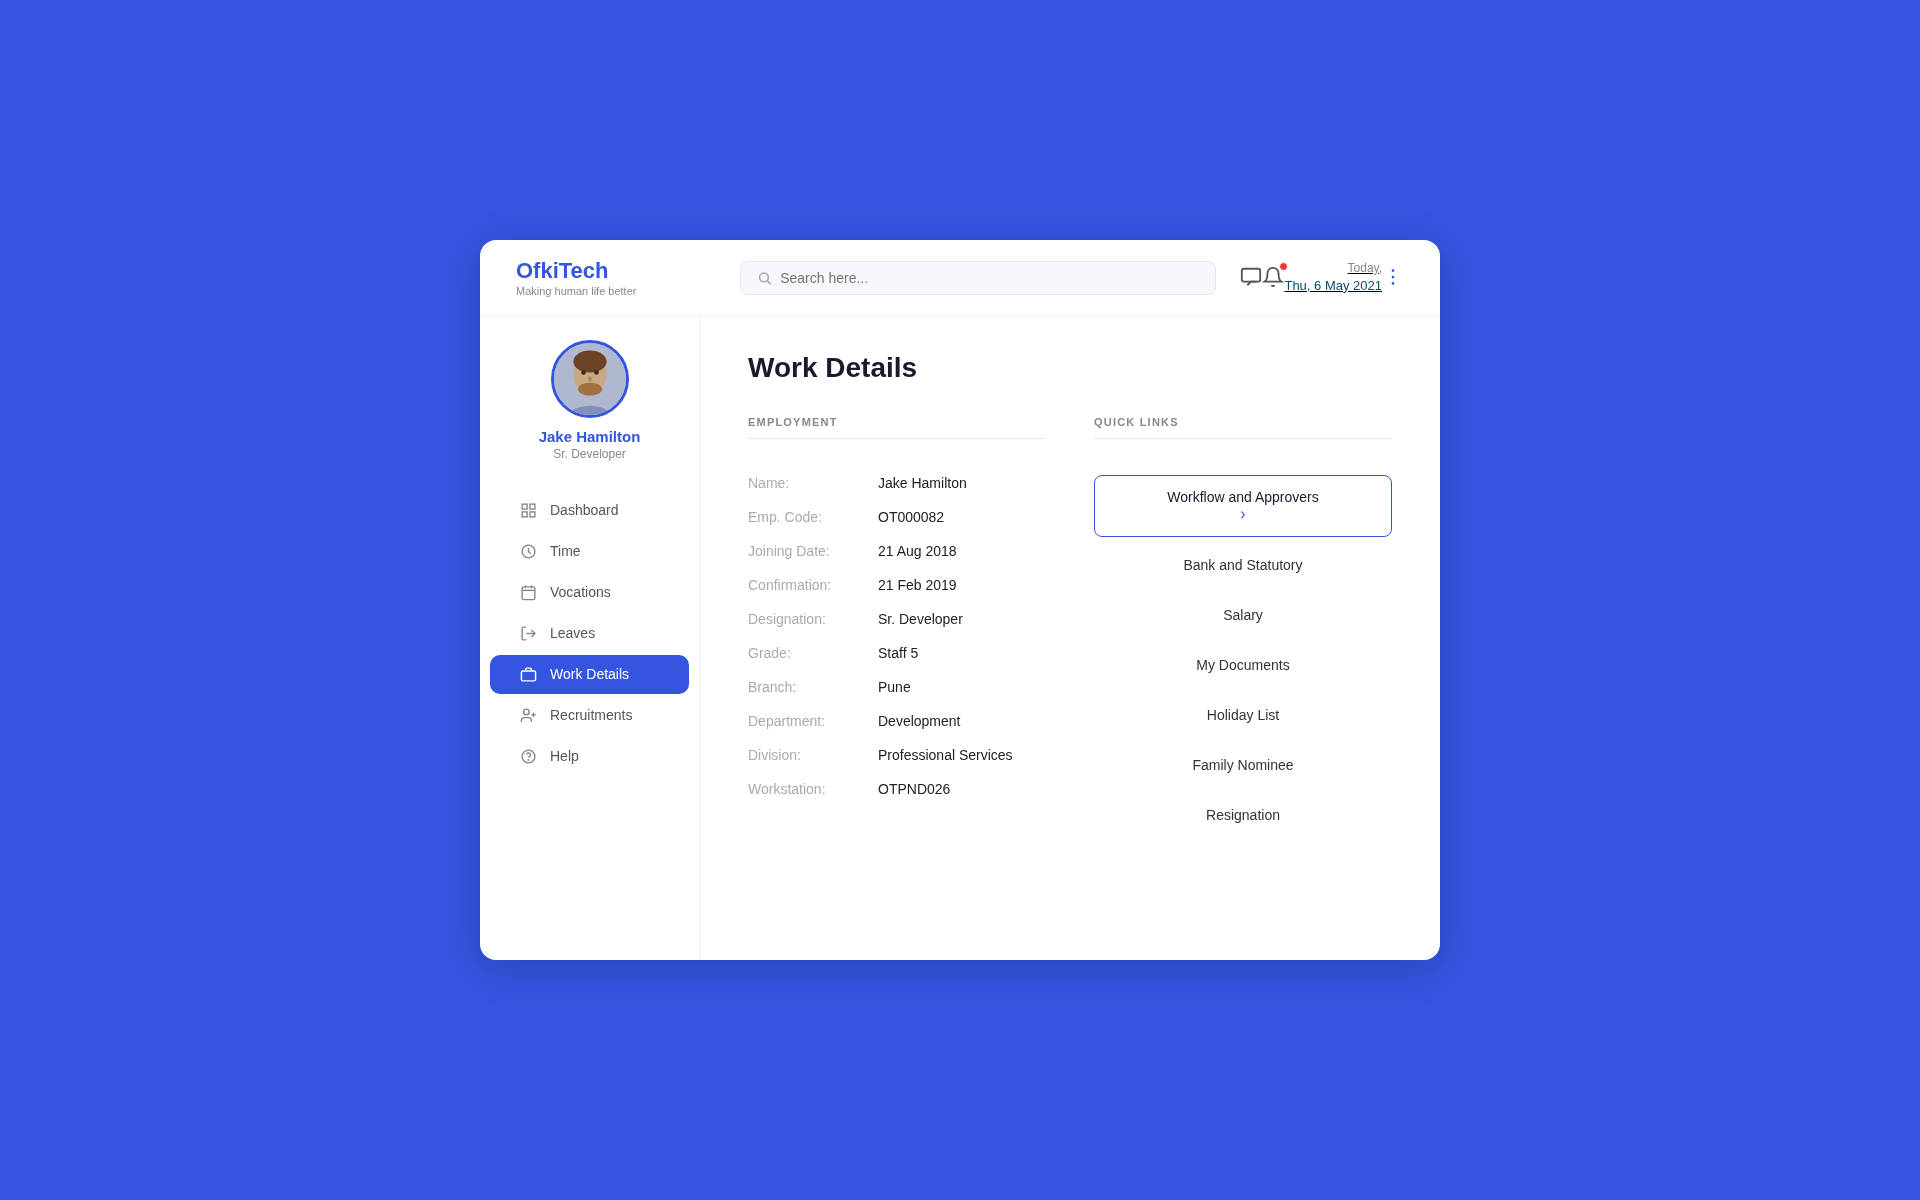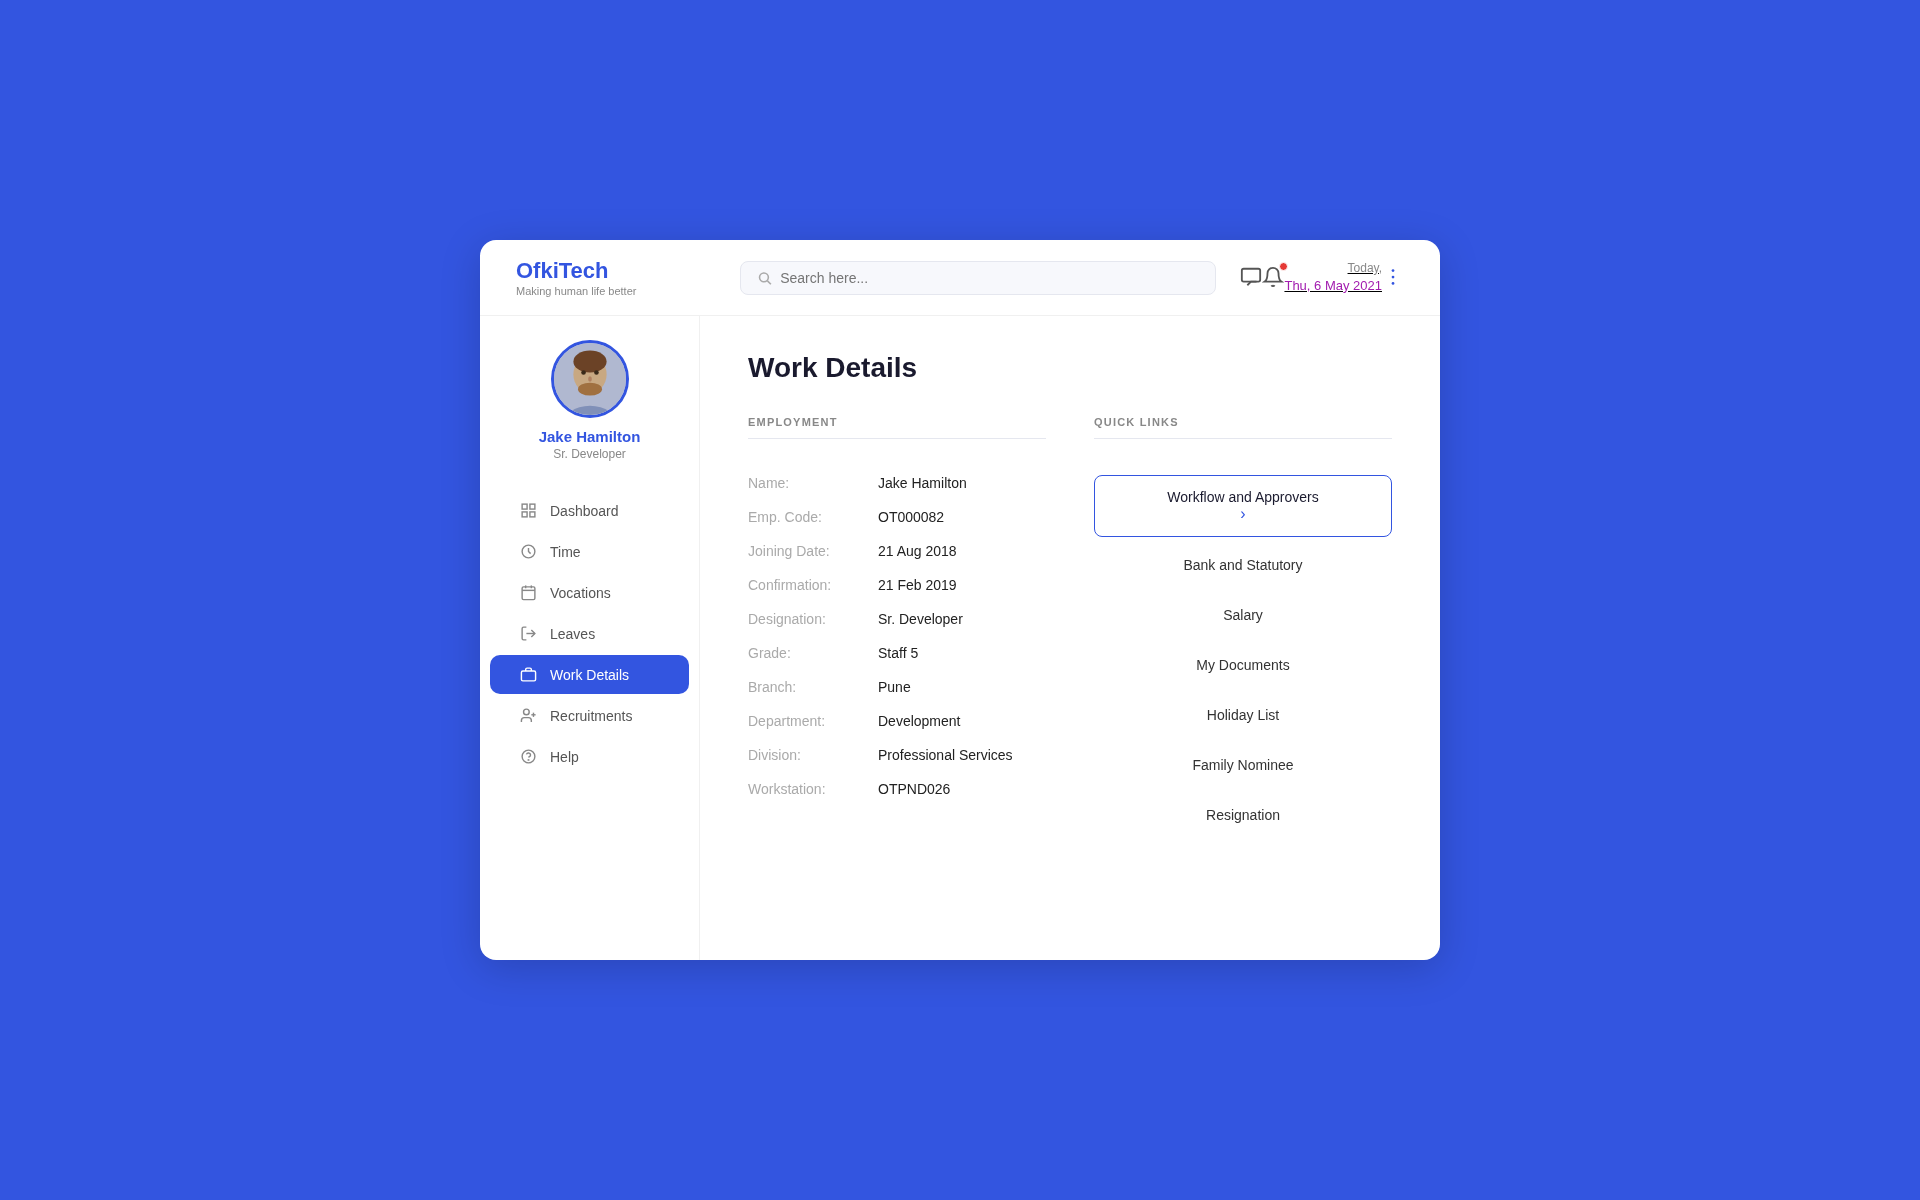--- a/index.html
+++ b/index.html
@@ -91,21 +91,21 @@
       border: 1.5px solid #fff;
     }
     .header-date {
       text-align: right;
       font-size: 12px;
       color: #888;
       line-height: 1.4;
     }
     .header-date .date-main {
       font-size: 13px;
-      color: #a21caf;
+      color: #0c4a6e;
       font-weight: 500;
     }
     .header-menu-btn {
       background: none;
       border: none;
       cursor: pointer;
       font-size: 22px;
       color: #3355e0;
       display: flex;
       align-items: center;
@@ -156,21 +156,20 @@
       text-align: center;
       margin-top: 2px;
     }
     .nav-list {
       width: 100%;
       list-style: none;
       padding: 0;
     }
     .nav-item {
       display: flex;
-      align-items: center;
       gap: 12px;
       padding: 11px 28px;
       cursor: pointer;
       border-radius: 10px;
       margin: 2px 10px;
       color: #555;
       font-size: 14px;
       font-weight: 500;
       transition: background 0.15s;
     }

